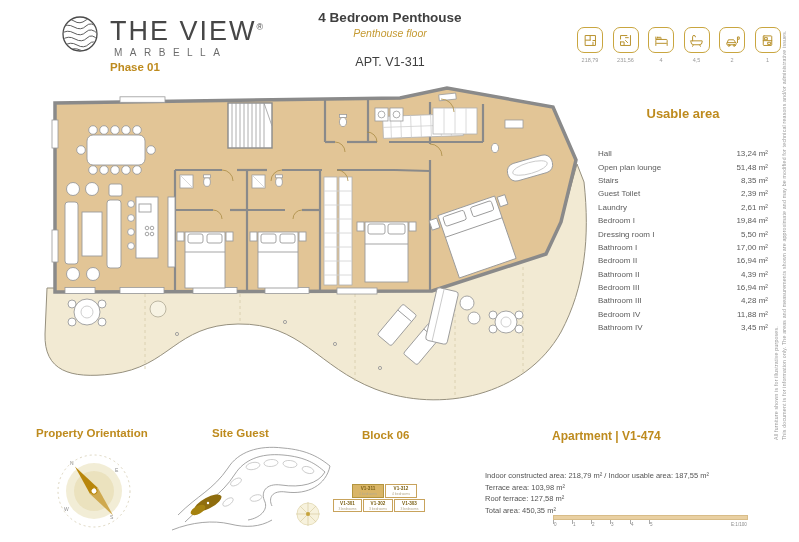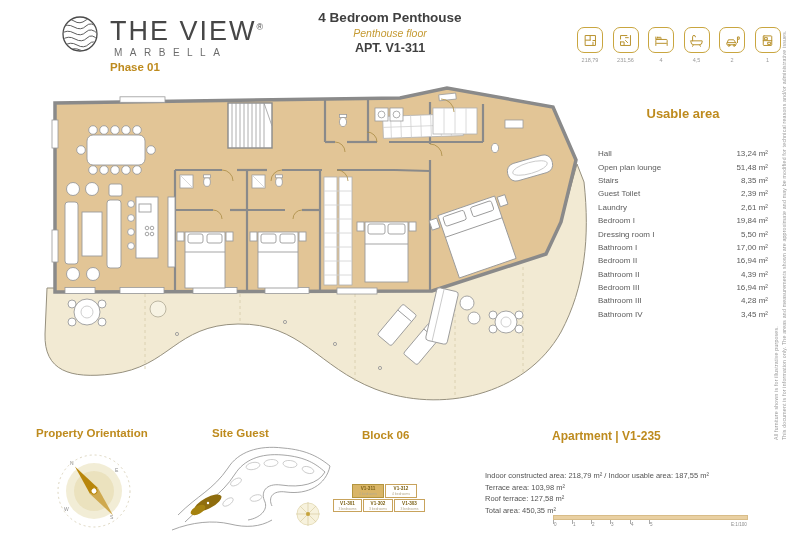--- a/index.html
+++ b/index.html
@@ -9,21 +9,21 @@
   
   .logo{left:58px;top:12px;display:flex;align-items:flex-start;gap:8px;}
   .brand-col{display:flex;flex-direction:column;}
   .brand{font-size:27px;font-weight:300;letter-spacing:2px;color:#474747;line-height:30px;white-space:nowrap;}
   .brand sup{font-size:9px;}
   .brand-sub{font-size:10px;letter-spacing:7.5px;color:#6b6b6b;margin-top:1px;margin-left:4px;}
   .phase{left:110px;top:61px;font-size:11.5px;font-weight:bold;color:#be8b1e;}
   .titleblock{left:285px;top:10px;width:210px;text-align:center;}
   .t1{font-size:13.5px;font-weight:bold;color:#3f3f3f;}
   .t2{font-size:10.5px;font-style:italic;color:#c59a33;margin-top:2px;}
-  .t3{font-size:12.5px;font-weight:bold;color:#3f3f3f;margin-top:2px;}
+  .t3{font-size:12.5px;font-weight:normal;color:#3f3f3f;margin-top:16px;}
 
   .stats{left:577px;top:27px;display:flex;gap:9.5px;}
   .stat{width:26px;}
   .stat-box{width:26px;height:26px;border:1.3px solid #c9a640;border-radius:7px;display:flex;align-items:center;justify-content:center;box-sizing:border-box;}
   .stat-box svg{stroke:#b8922e;fill:none;stroke-width:1.4;stroke-linecap:round;stroke-linejoin:round;}
   .stat-num{font-size:5.5px;color:#9a9a9a;text-align:center;margin-top:4px;}
 
   
   .usable{left:598px;top:106px;width:170px;}
   .ua-title{text-align:center;font-size:13px;font-weight:bold;color:#be8b1e;}
@@ -437,33 +437,37 @@
       </div>
     <div class="ua-row">
         <span>Bedroom III</span>
         <span class="ua-val">16,94 m²</span>
       </div>
     <div class="ua-row">
         <span>Bathroom III</span>
         <span class="ua-val">4,28 m²</span>
       </div>
     <div class="ua-row">
+        <span>Bedroom IV</span>
+        <span class="ua-val">11,88 m²</span>
+      </div>
+    <div class="ua-row">
         <span>Bathroom IV</span>
         <span class="ua-val">3,45 m²</span>
       </div>
   </div>
 </div>
 
 <div class="abs disc disc1">This document is for information only. The areas and measurements shown are approximate and may be modified for technical reasons and/or administrative issues.</div>
 <div class="abs disc disc2">All furniture shown is for illustrative purposes.</div>
 
 <div class="abs sect-title t-orient">Property Orientation</div>
 <div class="abs sect-title t-site">Site Guest</div>
 <div class="abs sect-title t-block">Block 06</div>
-<div class="abs sect-title t-apt">Apartment | V1-235</div>
+<div class="abs sect-title t-apt">Apartment | V1-474</div>
 
 <svg class="abs" style="left:52px;top:447px;" width="84" height="84" viewBox="0 0 84 84">
   <circle cx="42" cy="44" r="36" fill="none" stroke="#ddd6c0" stroke-width="1" stroke-dasharray="2,3"></circle>
   <circle cx="42" cy="44" r="28" fill="#efe8cc" stroke="none" opacity="0.8"></circle>
   <circle cx="42" cy="44" r="20" fill="#e9dfb8" stroke="none" opacity="0.8"></circle>
   <g transform="translate(42,44) rotate(-38)">
     <polygon points="0,-31 5,0 -5,0" fill="#b8860b"></polygon>
     <polygon points="0,31 5,0 -5,0" fill="#cfa94e"></polygon>
     <circle cx="0" cy="0" r="3" fill="#ffffff" stroke="#b8860b" stroke-width="1"></circle>
   </g>

